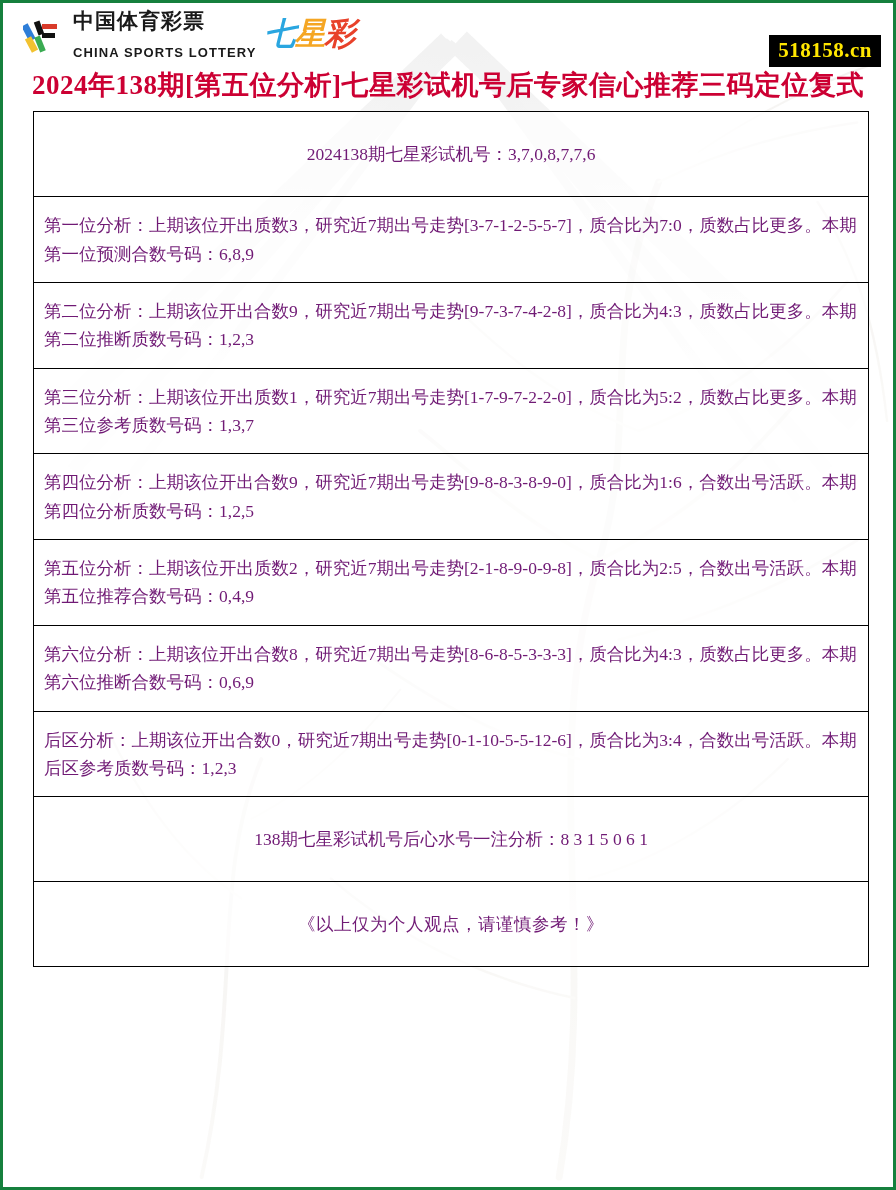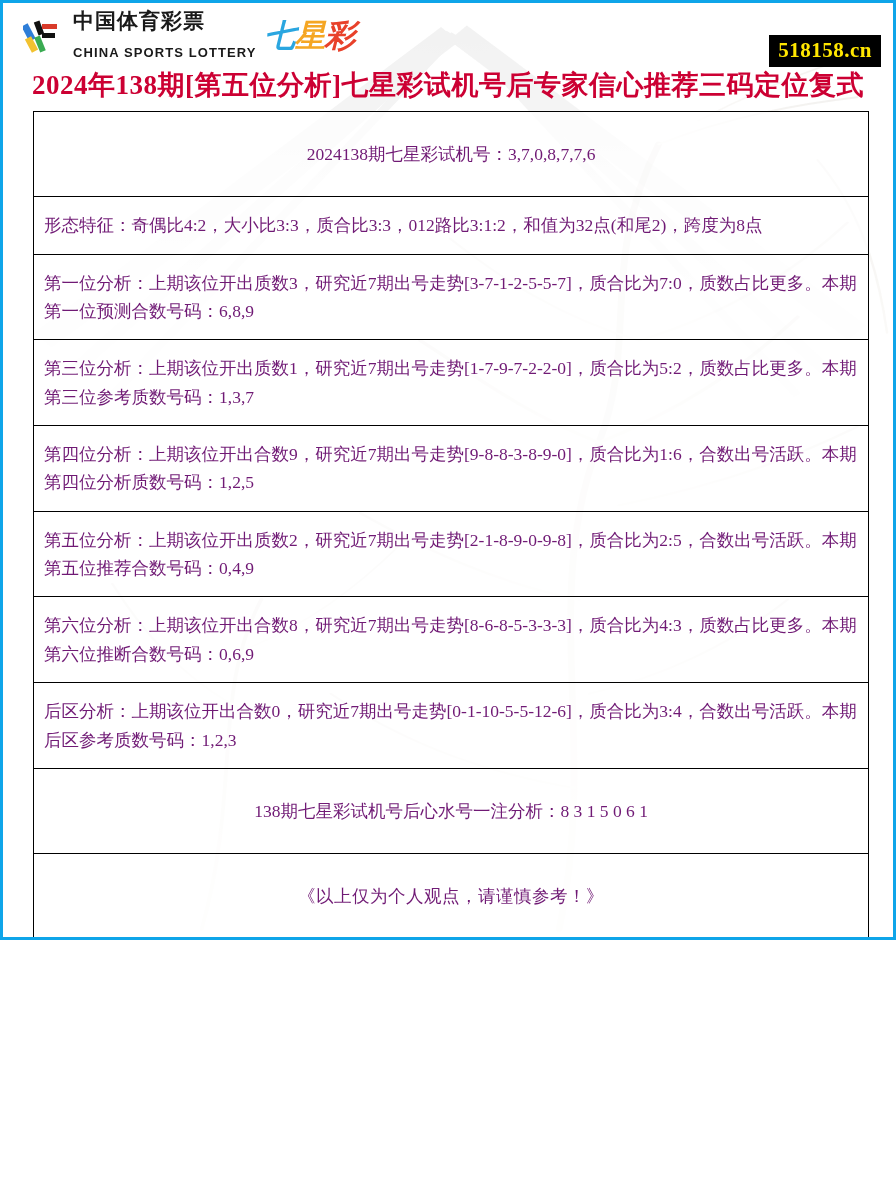--- a/index.html
+++ b/index.html
@@ -10,22 +10,22 @@
   body {
     width: 896px;
     height: 1190px;
     font-family: "Liberation Serif", "DejaVu Serif", serif;
     overflow: hidden;
   }
   .page {
     position: relative;
     box-sizing: border-box;
     width: 896px;
-    height: 940px;
-    border: 3px solid #0ea5e9;
+    height: 1190px;
+    border: 3px solid #15803d;
     background: #ffffff;
     overflow: hidden;
   }
   
   .bg-art {
     position: absolute;
     left: 0; top: 0;
     width: 100%; height: 100%;
     pointer-events: none;
     z-index: 0;
@@ -60,21 +60,21 @@
   .logo-en {
     font-family: "Liberation Sans", sans-serif;
     font-weight: bold;
     font-size: 13px;
     letter-spacing: 1.1px;
     color: #1a1a1a;
     line-height: 1.1;
     margin-top: 14px;
   }
   .logo-qxc {
-    font-family: Liberation Sans, sans-serif;
+    font-family: Liberation Mono, monospace;
     font-weight: bold;
     font-style: italic;
     font-size: 31px;
     line-height: 1;
     margin-left: 2px;
     letter-spacing: -1px;
   }
   .logo-qxc .c1 { color: #2aa6e0; }
   .logo-qxc .c2 { color: #f5a623; }
   .logo-qxc .c3 { color: #e8412a; }
@@ -204,24 +204,24 @@
 
   <div class="page-title">2024年138期[第五位分析]七星彩试机号后专家信心推荐三码定位复式</div>
 
   <div class="table-wrap">
     <table class="main">
       <tbody>
         <tr>
           <td class="center tall">2024138期七星彩试机号：3,7,0,8,7,7,6</td>
         </tr>
         <tr>
-          <td class="justify">形态特征：奇偶比4:2，大小比3:3，质合比3:3，012路比3:1:2，和值为32点(和尾2)，跨度为8点</td>
-        </tr>
-        <tr>
           <td class="justify">第一位分析：上期该位开出质数3，研究近7期出号走势[3-7-1-2-5-5-7]，质合比为7:0，质数占比更多。本期第一位预测合数号码：6,8,9</td>
+        </tr>
+        <tr>
+          <td class="justify">第二位分析：上期该位开出合数9，研究近7期出号走势[9-7-3-7-4-2-8]，质合比为4:3，质数占比更多。本期第二位推断质数号码：1,2,3</td>
         </tr>
         <tr>
           <td class="justify">第三位分析：上期该位开出质数1，研究近7期出号走势[1-7-9-7-2-2-0]，质合比为5:2，质数占比更多。本期第三位参考质数号码：1,3,7</td>
         </tr>
         <tr>
           <td class="justify">第四位分析：上期该位开出合数9，研究近7期出号走势[9-8-8-3-8-9-0]，质合比为1:6，合数出号活跃。本期第四位分析质数号码：1,2,5</td>
         </tr>
         <tr>
           <td class="justify">第五位分析：上期该位开出质数2，研究近7期出号走势[2-1-8-9-0-9-8]，质合比为2:5，合数出号活跃。本期第五位推荐合数号码：0,4,9</td>
         </tr>

